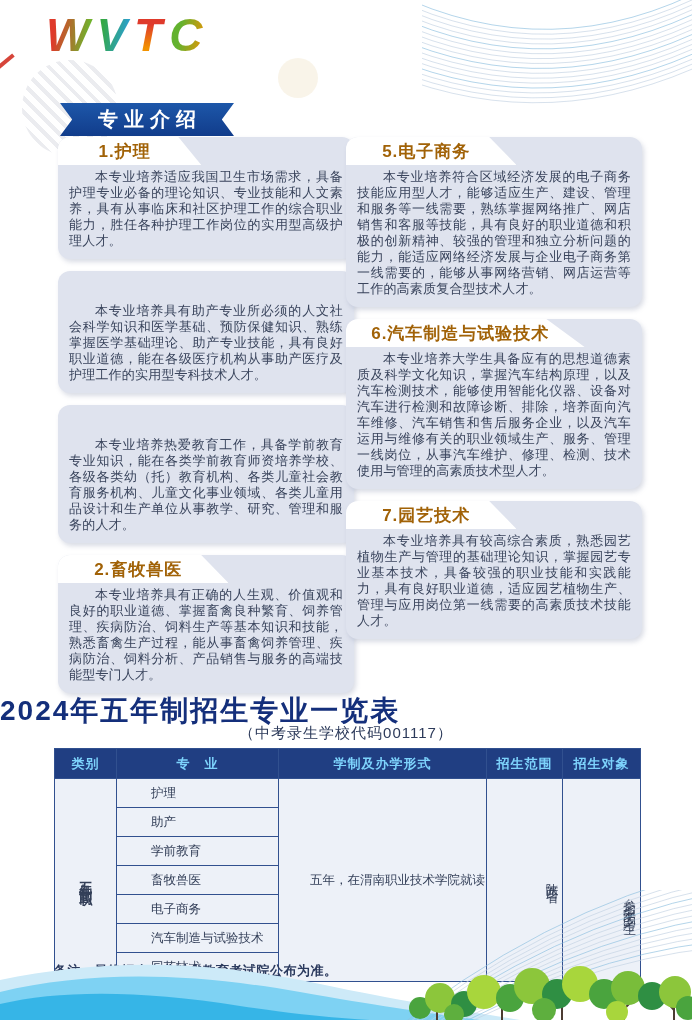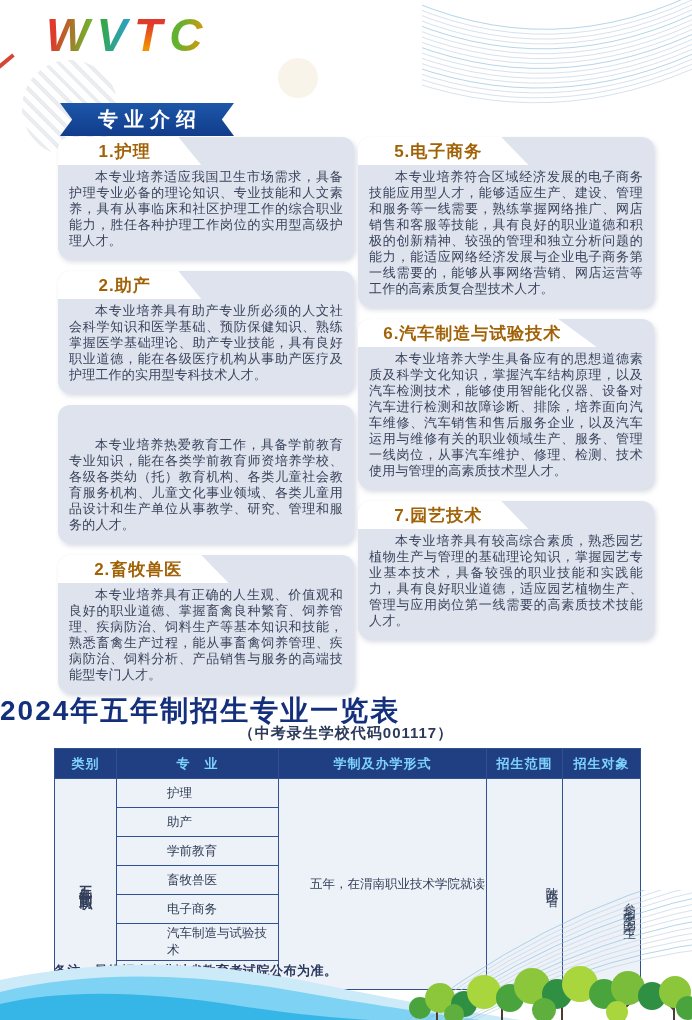--- a/index.html
+++ b/index.html
@@ -27,41 +27,41 @@
   
   .banner{position:absolute;left:60px;top:103px;width:174px;height:33px;
     background:linear-gradient(180deg,#1d57a9,#113c8b);
     clip-path:polygon(0 0,100% 0,93% 50%,100% 100%,0 100%,7% 50%);
     display:flex;align-items:center;justify-content:center;}
   .banner span{color:#fff;font-size:20px;font-weight:800;letter-spacing:6px;text-indent:6px;}
 
   
   .col{position:absolute;top:137px;width:296px;display:flex;flex-direction:column;gap:12px;}
   .col-left{left:58px;}
-  .col-right{left:358px;}
+  .col-right{left:346px;}
   .card{position:relative;background:#dfe3ee;border-radius:12px;box-shadow:2px 3px 5px rgba(120,130,160,.28);
     padding:32px 11px 10px 11px;box-sizing:border-box;}
   .card-head{position:absolute;top:0;left:0;height:28px;background:#ffffff;
     clip-path:polygon(0 0,84% 0,100% 100%,0 100%);border-top-left-radius:12px;
     display:flex;align-items:center;justify-content:center;padding:0 22px 0 12px;box-sizing:border-box;}
   .card-title{color:#a16207;font-size:17px;font-weight:800;letter-spacing:1px;white-space:nowrap;}
   .card-desc{margin:0;font-size:13px;line-height:16px;color:#39445c;font-weight:500;
     text-align:justify;text-indent:2em;letter-spacing:.2px;}
 
   
   .tbl-title{position:absolute;left:0;top:692px;width:100%;text-align:left;
     font-size:28px;font-weight:900;color:#142f7b;letter-spacing:2px;}
   .tbl-subtitle{position:absolute;left:0;top:724px;width:100%;text-align:center;
-    font-size:15px;font-weight:700;color:#2c3a5a;letter-spacing:1px;}
+    font-size:15px;font-weight:400;color:#2c3a5a;letter-spacing:1px;}
   table.adm{position:absolute;left:54px;top:748px;width:586px;border-collapse:collapse;table-layout:fixed;}
   table.adm th,table.adm td{border:1px solid #31508f;}
   table.adm th{background:#203e82;color:#7dd3fc;font-size:13px;font-weight:700;height:27px;letter-spacing:1px;}
   table.adm td{background:#edf1f8;color:#333f58;font-size:12.5px;}
   td.cat{background:#203e82;color:#ffffff;font-weight:700;text-align:center;vertical-align:middle;}
-  td.major{height:26px;padding-left:50px;}
+  td.major{height:26px;padding-left:34px;}
   td.mid{text-align:right;vertical-align:middle;}
   .vert{writing-mode:vertical-rl;text-orientation:upright;letter-spacing:4px;line-height:1.5;display:inline-block;}
   .vert-cat{font-size:13px;letter-spacing:3px;}
   .vert-wrap{height:74px;font-size:13px;}
 
   .note{position:absolute;left:54px;top:962px;font-size:13px;font-weight:600;color:#2b3a5e;letter-spacing:.5px;}
 
   .wave{position:absolute;left:0;top:958px;pointer-events:none;}
   .trees{position:absolute;right:0;bottom:0;pointer-events:none;}
 </style>
@@ -103,23 +103,20 @@
 
   <div class="col col-left" id="colLeft">
     <div class="card">
       <div class="card-head" style="width: 48.4%;">
         <span class="card-title">1.护理</span>
       </div>
       <p class="card-desc">本专业培养适应我国卫生市场需求，具备护理专业必备的理论知识、专业技能和人文素养，具有从事临床和社区护理工作的综合职业能力，胜任各种护理工作岗位的实用型高级护理人才。</p>
     </div>
 
     <div class="card">
-      <div class="card-head" style="width: 48.4%;">
-        <span class="card-title">2.助产</span>
-      </div>
       <p class="card-desc">本专业培养具有助产专业所必须的人文社会科学知识和医学基础、预防保健知识、熟练掌握医学基础理论、助产专业技能，具有良好职业道德，能在各级医疗机构从事助产医疗及护理工作的实用型专科技术人才。</p>
     </div>
 
     <div class="card">
       <p class="card-desc">本专业培养热爱教育工作，具备学前教育专业知识，能在各类学前教育师资培养学校、各级各类幼（托）教育机构、各类儿童社会教育服务机构、儿童文化事业领域、各类儿童用品设计和生产单位从事教学、研究、管理和服务的人才。</p>
     </div>
 
     <div class="card">
       <div class="card-head" style="width: 57.6%;">
         <span class="card-title">2.畜牧兽医</span>

